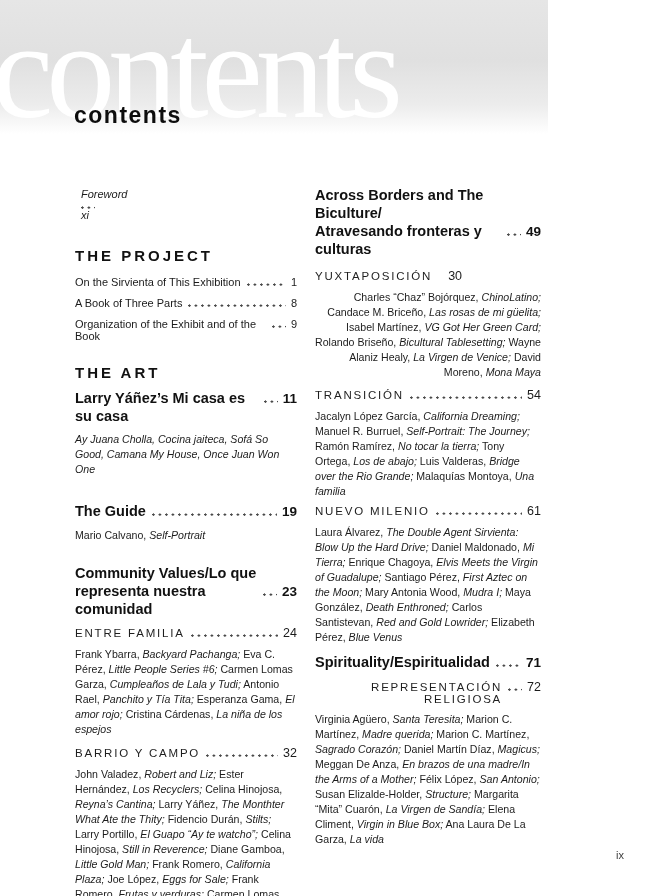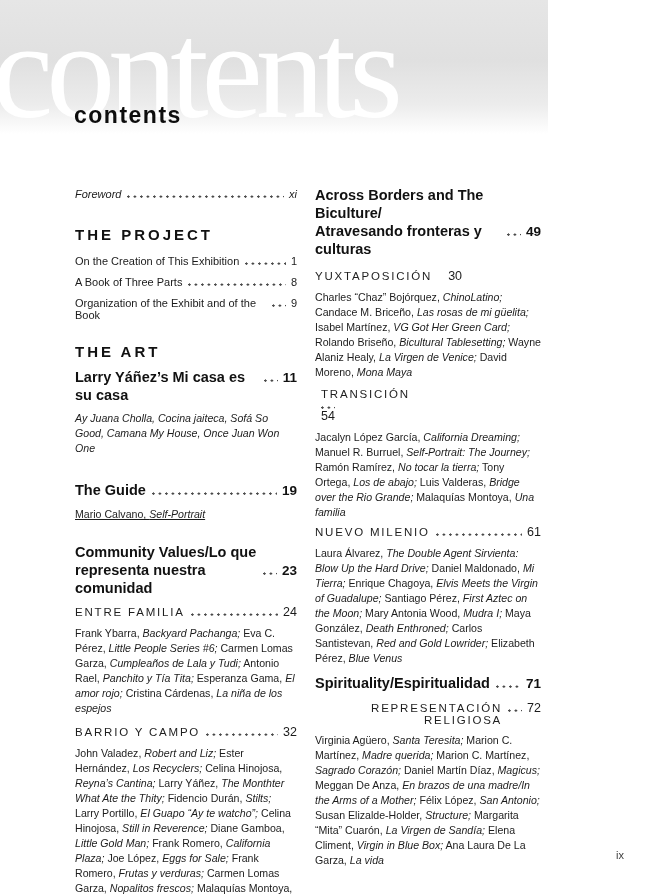--- a/index.html
+++ b/index.html
@@ -28,21 +28,21 @@
   .col-right{left:315px;top:186px;width:226px;}
 
   .row{display:flex;align-items:baseline;}
   .lead{
     flex:1 1 auto;min-width:14px;height:9px;margin:0 5px 0 6px;
     background-image:radial-gradient(circle at 1.4px 1.6px,#4a4a4a 1.02px,rgba(0,0,0,0) 1.35px);
     background-size:6.5px 3px;background-repeat:repeat-x;background-position:left bottom;
   }
   .gap{width:16px;}
 
-  .fore{font-size:11px;font-style:italic;}
+  .fore{font-size:11px;font-style:italic;flex-direction:column;}
   .fore .pg{font-style:italic;font-size:11px;}
 
   .heading{font-size:15px;font-weight:bold;letter-spacing:3px;margin:0;color:#111;}
   .h-project{margin:26px 0 12px;}
   .h-art{margin:22px 0 8px;}
 
   .row-entry{font-size:11px;margin-bottom:9px;}
   .row-entry .pg{font-size:11px;}
 
   .ch-line1,.row-ch{font-size:14.5px;font-weight:bold;line-height:18px;color:#111;}
@@ -50,30 +50,30 @@
 
   .row-caps .lbl{font-size:11.5px;letter-spacing:1.8px;color:#1e1e1e;}
   .row-caps .pg{font-size:12.5px;}
 
   .para{font-size:10.6px;line-height:15px;color:#1c1c1c;}
   .it{font-style:italic;}
 
   .row-larry{margin-top:4px;}
   .works-larry{margin-top:7px;font-style:italic;}
   .row-guide{margin-top:25px;}
-  .works-guide{margin-top:7px;text-decoration:underline;}
+  .works-guide{margin-top:7px;}
   .block-community{margin-top:21px;}
   .row-entre{margin-top:8px;}
   .works-entre{margin-top:7px;}
   .row-barrio{margin-top:9px;}
   .works-barrio{margin-top:7px;}
 
   .row-yuxta{margin-top:11px;}
-  .works-yuxta{margin-top:7px;}
-  .row-trans{margin-top:8px;flex-direction:column;}
+  .works-yuxta{margin-top:7px;text-align:right;}
+  .row-trans{margin-top:8px;}
   .works-trans{margin-top:7px;}
   .row-nuevo{margin-top:5px;}
   .works-nuevo{margin-top:7px;}
   .row-spirit{margin-top:8px;text-align:right;}
   .row-repr{margin-top:8px;text-align:right;}
   .works-repr{margin-top:7px;}
 
   .folio{position:absolute;right:47px;bottom:35px;font-size:11px;color:#3d3d3d;}
 </style>
 </head>
@@ -88,21 +88,21 @@
 
   <div class="row fore">
     <span class="lbl">Foreword</span>
     <span class="lead"></span>
     <span class="pg">xi</span>
   </div>
 
   <h2 class="heading h-project">THE PROJECT</h2>
 
   <div class="row row-entry">
-    <span class="lbl">On the Creation of This Exhibition</span>
+    <span class="lbl">On the Sirvienta of This Exhibition</span>
     <span class="lead"></span>
     <span class="pg">1</span>
   </div>
   <div class="row row-entry">
     <span class="lbl">A Book of Three Parts</span>
     <span class="lead"></span>
     <span class="pg">8</span>
   </div>
   <div class="row row-entry">
     <span class="lbl">Organization of the Exhibit and of the Book</span>

